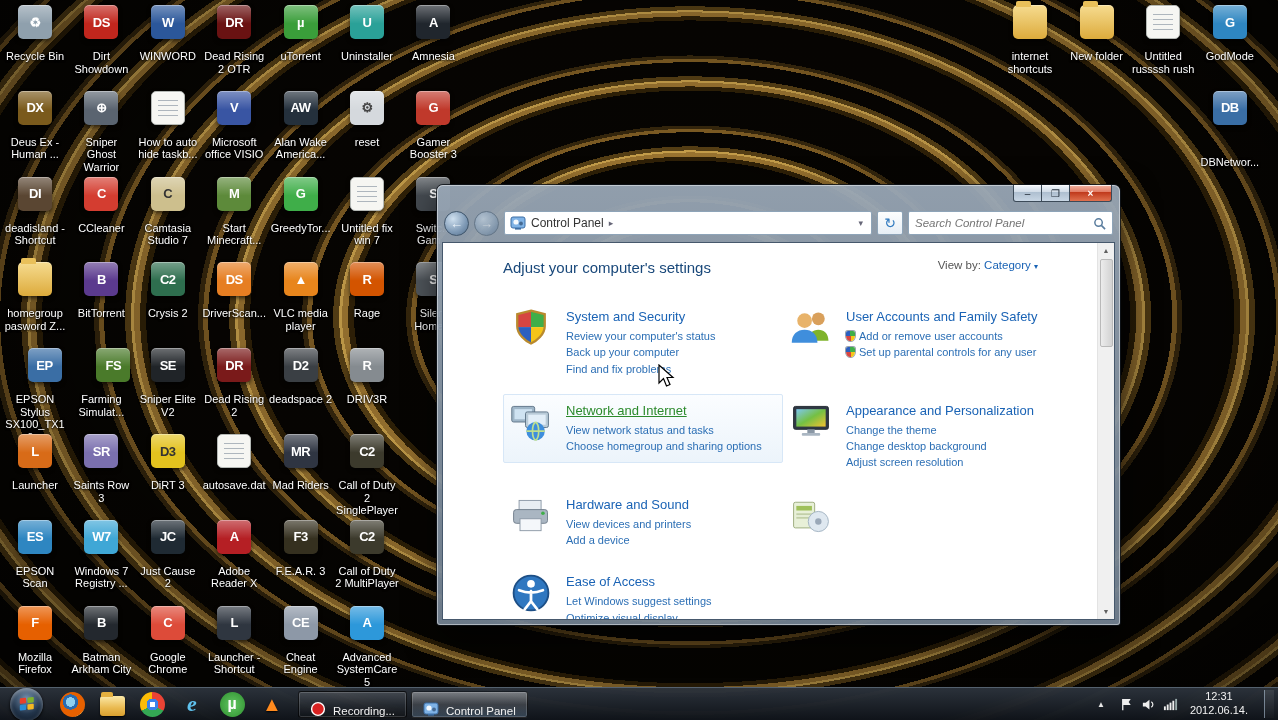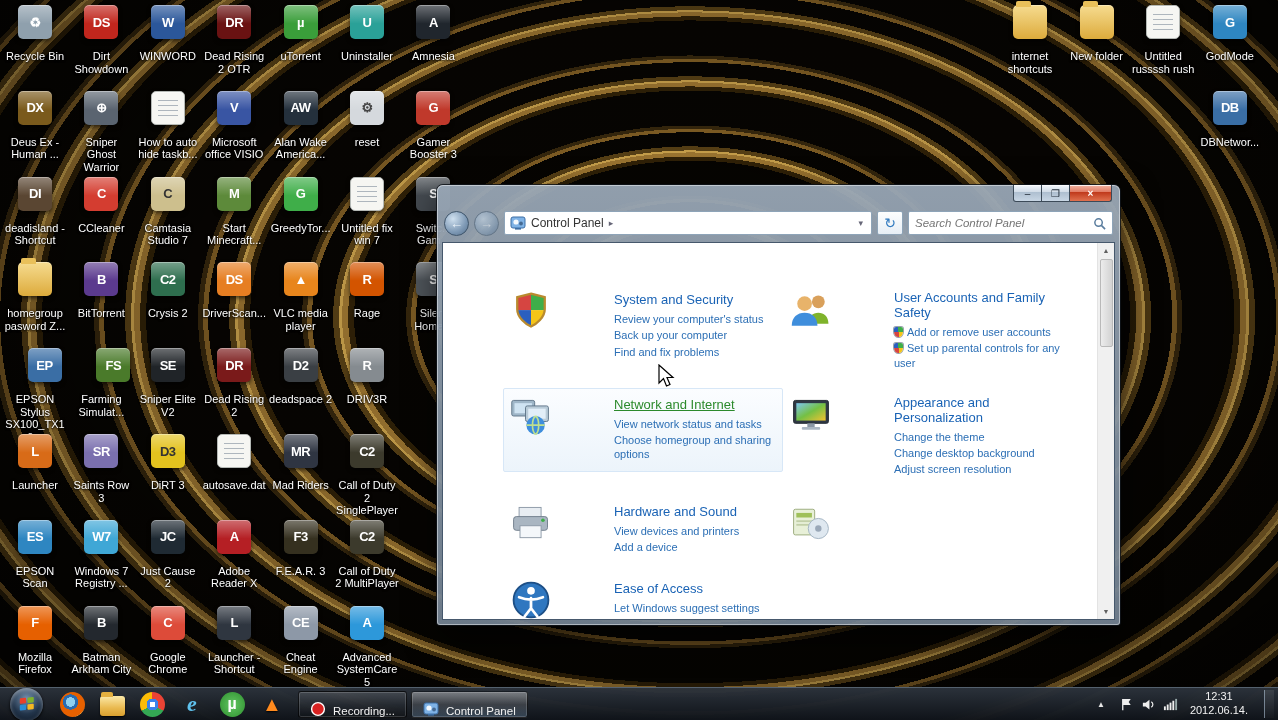--- a/index.html
+++ b/index.html
@@ -77,21 +77,21 @@
   .content-header { display:flex; justify-content:space-between; align-items:flex-start; }
   .heading { font-size:15px; font-weight:normal; color:#19487a; }
   .viewby { font-size:11.5px; color:#555; margin-right:42px; white-space:nowrap; }
   .viewby a { color:#1a63b5; text-decoration:none; }
   .viewby .caret { font-size:8px; color:#1a63b5; }
 
   .cat-grid { display:grid; grid-template-columns:280px 1fr; row-gap:8px; margin-top:24px; align-items:start; }
   .cat { display:flex; gap:13px; padding:5px 8px 7px 5px; border:1px solid transparent; border-radius:2px; }
   .cat-ic { width:44px; height:44px; flex:0 0 44px; }
   .cat-ic svg { width:44px; height:44px; }
-  .cat-tx { padding-top:1px;margin-left:48px; }
+  .cat-tx { padding-top:1px; }
   .cat-title { display:inline-block; font-size:13px; color:#1a63b5; text-decoration:none; margin-bottom:3px; }
   .cat-link { display:block; font-size:11px; color:#2c6fb5; text-decoration:none; margin:2px 0; line-height:1.3; }
   .cat.hover { background:linear-gradient(#fbfdff,#ecf4fb); border-color:#d7e7f7; }
   .cat.hover .cat-title { color:#2c8a2c; text-decoration:underline; }
   .shield { display:inline-block; width:9px; height:10px; margin-right:4px; vertical-align:-1px;
     background:conic-gradient(#3fae49 0 25%, #f5c518 0 50%, #d64541 0 75%, #2b5fbf 0);
     border-radius:2px 2px 45% 45% / 2px 2px 55% 55%; box-shadow:0 0 0 1px #98a2ac; }
 
   .scrollbar { position:absolute; right:0; top:0; bottom:0; width:17px; background:#f0f0f0;
     border-left:1px solid #e3e3e3; display:flex; flex-direction:column; align-items:center;
@@ -214,21 +214,21 @@
         <div class="lbl">Alan Wake America...</div>
       </div>
       <div class="dicon" style="left: 334px; top: 90.8px;">
         <div class="tile" style="background-color: rgb(213, 217, 221); color: rgb(68, 68, 68);">⚙</div>
         <div class="lbl">reset</div>
       </div>
       <div class="dicon" style="left: 400.4px; top: 90.8px;">
         <div class="tile" style="background-color: rgb(192, 57, 43);">G</div>
         <div class="lbl">Gamer Booster 3</div>
       </div>
-      <div class="dicon" style="left: 1196.8px; top: 90.8px;">
+      <div class="dicon" style="left: 1196.8px; top: 90.8px; gap: 20px;">
         <div class="tile" style="background-color: rgb(58, 110, 165);">DB</div>
         <div class="lbl">DBNetwor...</div>
       </div>
       <div class="dicon" style="left: 2px; top: 176.6px;">
         <div class="tile" style="background-color: rgb(90, 70, 50);">DI</div>
         <div class="lbl">deadisland - Shortcut</div>
       </div>
       <div class="dicon" style="left: 68.4px; top: 176.6px;">
         <div class="tile" style="background-color: rgb(212, 61, 48);">C</div>
         <div class="lbl">CCleaner</div>
@@ -406,20 +406,28 @@
       <div class="searchbox">
         <input type="text" placeholder="Search Control Panel" style="">
         <svg width="13" height="13" viewBox="0 0 14 14">
           <circle cx="6" cy="6" r="4" fill="none" stroke="#5a7d9e" stroke-width="1.6"></circle>
           <path d="M9 9l4 4" stroke="#5a7d9e" stroke-width="1.8"></path>
         </svg>
       </div>
     </div>
 
     <div class="content">
+      <div class="content-header">
+        <h1 class="heading">Adjust your computer's settings</h1>
+        <div class="viewby">
+          <span>View by:</span>
+          <a href="#">Category</a>
+          <span class="caret">▾</span>
+        </div>
+      </div>
 
       <div class="cat-grid" id="cat-grid">
           <div class="cat">
             <div class="cat-ic"><svg viewBox="0 0 48 48">
                 <defs>
                   <clipPath id="shq">
                     <path d="M24 5l15 4v13c0 9-9 16-15 19-6-3-15-10-15-19V9z"></path>
                   </clipPath>
                 </defs>
                 <g clip-path="url(#shq)">

